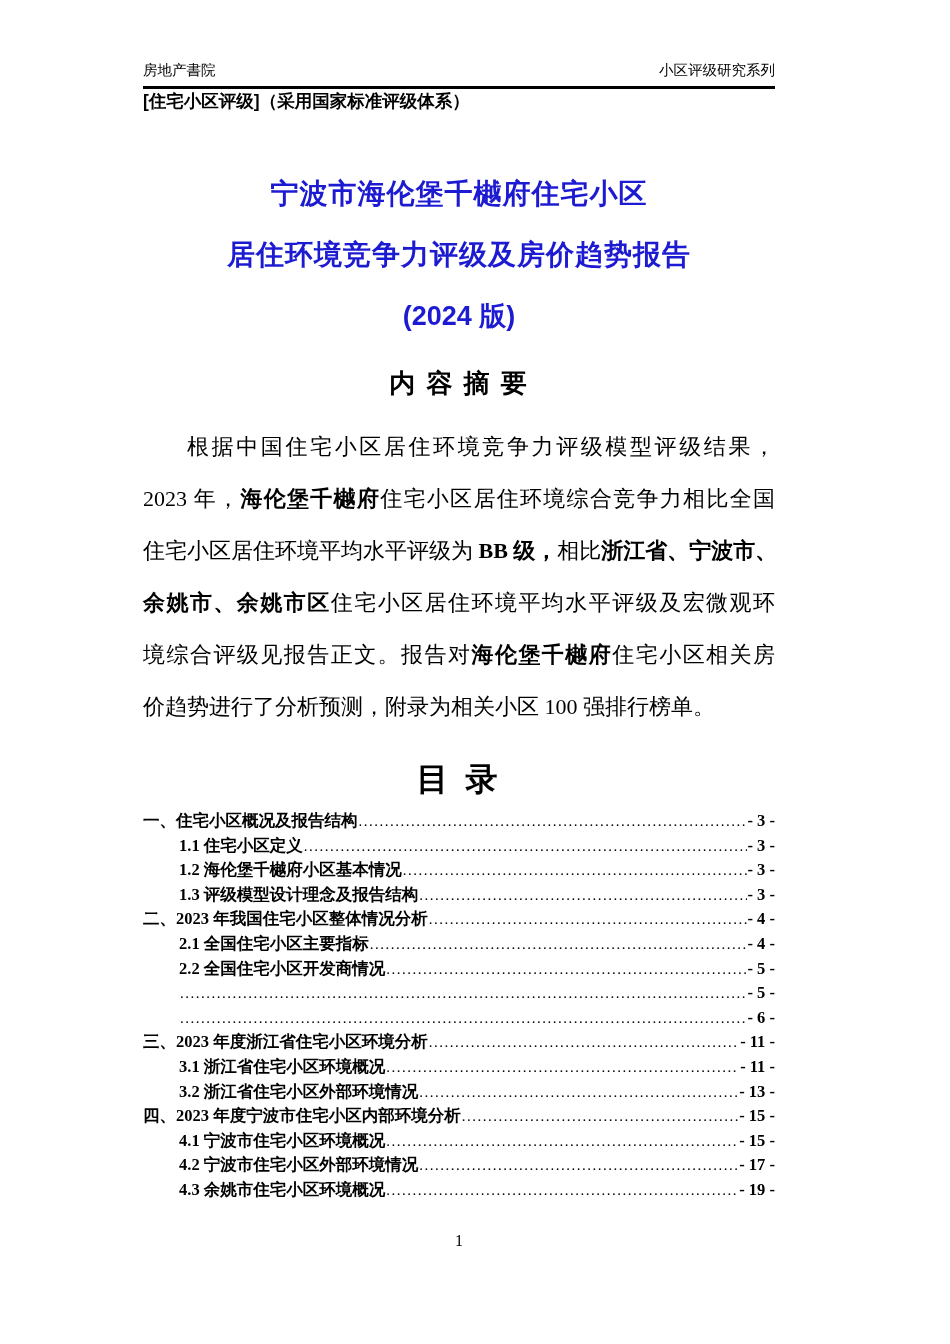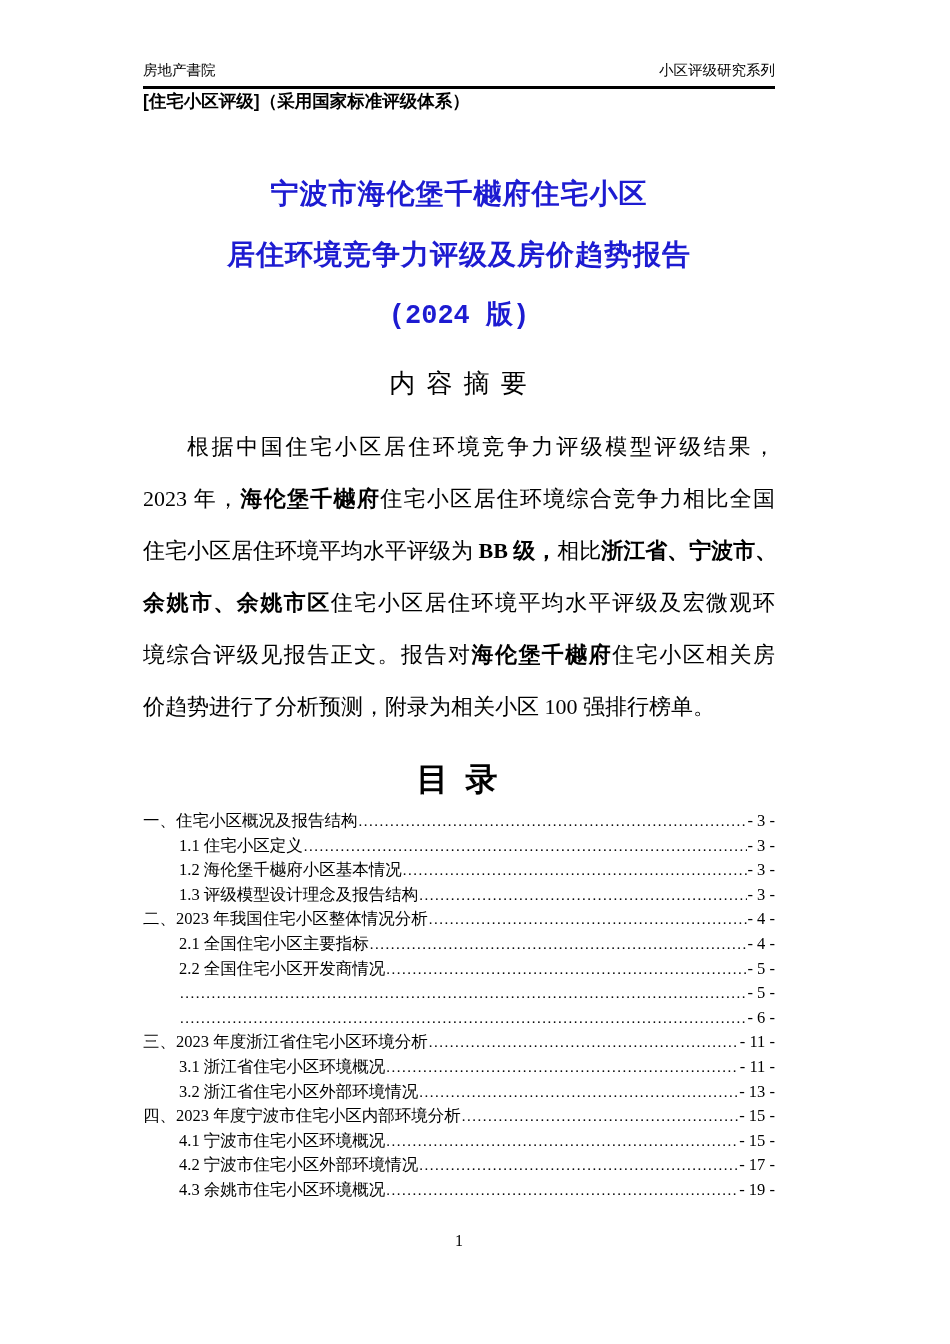--- a/index.html
+++ b/index.html
@@ -32,47 +32,47 @@
     font-weight:700;font-size:17.5px;line-height:24px;
   }
   
   .title-block{margin-top:50px;text-align:center;color:var(--title-blue);}
   .title-line{
     font-weight:700;font-size:28px;line-height:61px;letter-spacing:1px;
     font-family:"Liberation Serif","DejaVu Serif",serif;
   }
   .title-edition{
     font-weight:700;font-size:27px;line-height:50px;margin-top:6px;
-    font-family:Liberation Mono, monospace;
+    font-family:Liberation Sans, sans-serif;
   }
   
   .summary-heading{
     margin-top:24px;text-align:center;
     font-family:"Liberation Sans","DejaVu Sans",sans-serif;
-    font-weight:400;font-size:26px;line-height:36px;letter-spacing:2px;
+    font-weight:700;font-size:26px;line-height:36px;letter-spacing:2px;
   }
   .summary-paragraph{margin-top:20px;font-size:22px;}
   .sum-line{
     line-height:52px;white-space:nowrap;
     text-align:justify;text-align-last:justify;
   }
   .sum-line.indent{padding-left:44px;}
   .sum-line.nojust{text-align-last:left;}
   .sum-line b{font-weight:700;}
   
   .toc-heading{
     margin-top:28px;text-align:center;
     font-family:"Liberation Sans","DejaVu Sans",sans-serif;
     font-weight:700;font-size:32px;line-height:36px;letter-spacing:4px;
   }
   .toc-list{margin-top:12px;}
   .toc-entry{
     display:flex;align-items:baseline;
     font-size:16.5px;line-height:24.6px;
-    font-weight:400;
+    font-weight:700;
     font-family:"Liberation Serif","DejaVu Serif",serif;
     cursor:pointer;text-decoration:none;color:var(--ink);
   }
   .toc-entry.lvl2{padding-left:36px;}
   .toc-label{white-space:nowrap;}
   .toc-fill{
     flex:1 1 auto;overflow:hidden;white-space:nowrap;
     margin:0 1px;min-width:12px;
   }
   .toc-fill::after{

